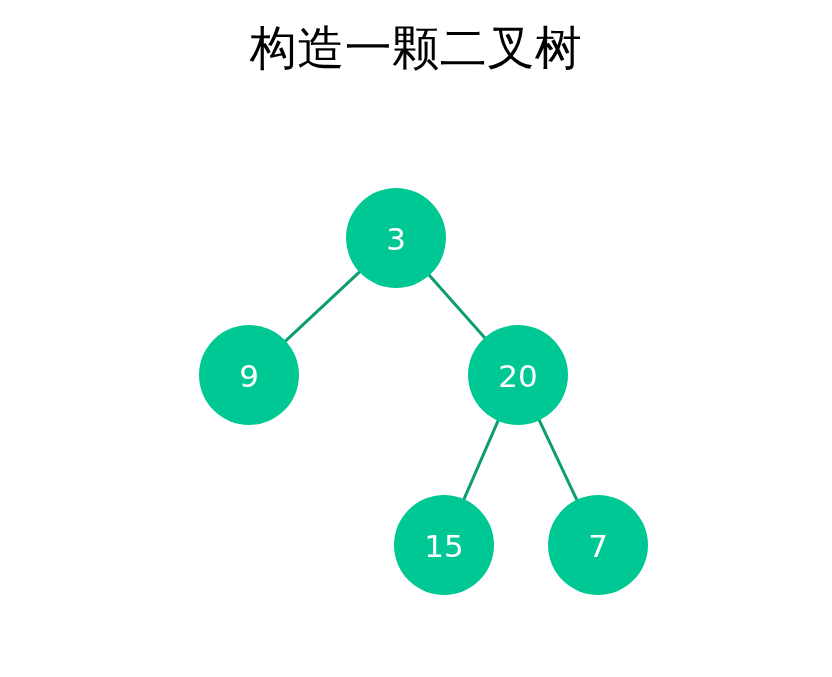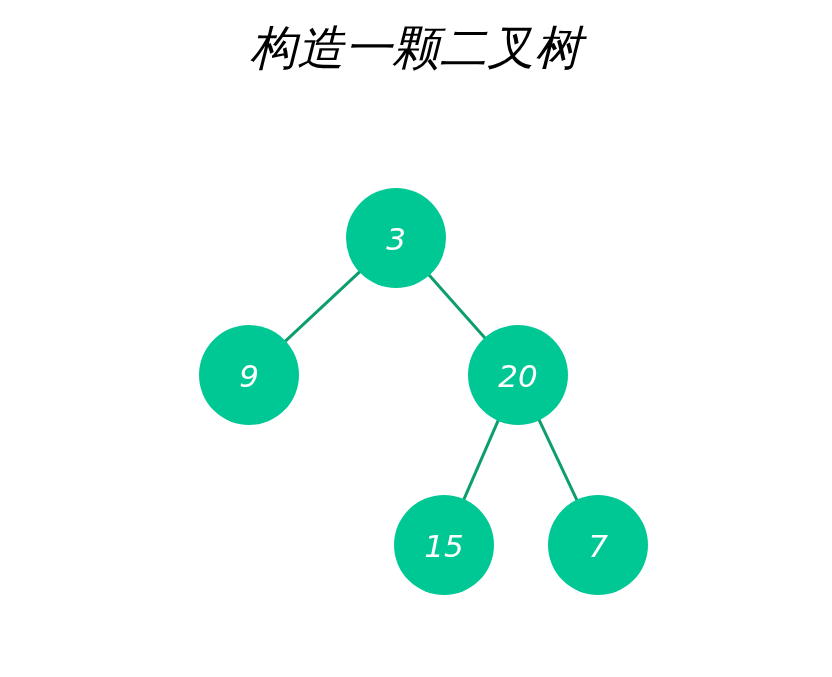--- a/index.html
+++ b/index.html
@@ -15,21 +15,20 @@
     overflow: hidden;
     font-family: "DejaVu Sans", "Liberation Sans", sans-serif;
     -webkit-font-smoothing: antialiased;
   }
 
   #figure-root {
     position: absolute;
     inset: 0;
     width: 832px;
     height: 677px;
-    font-style: italic;
   }
 
   #page-title {
     position: absolute;
     left: 0;
     top: 18px;
     width: 832px;
     text-align: center;
     font-family: "DejaVu Sans", "Liberation Sans", sans-serif;
     font-size: 47px;

